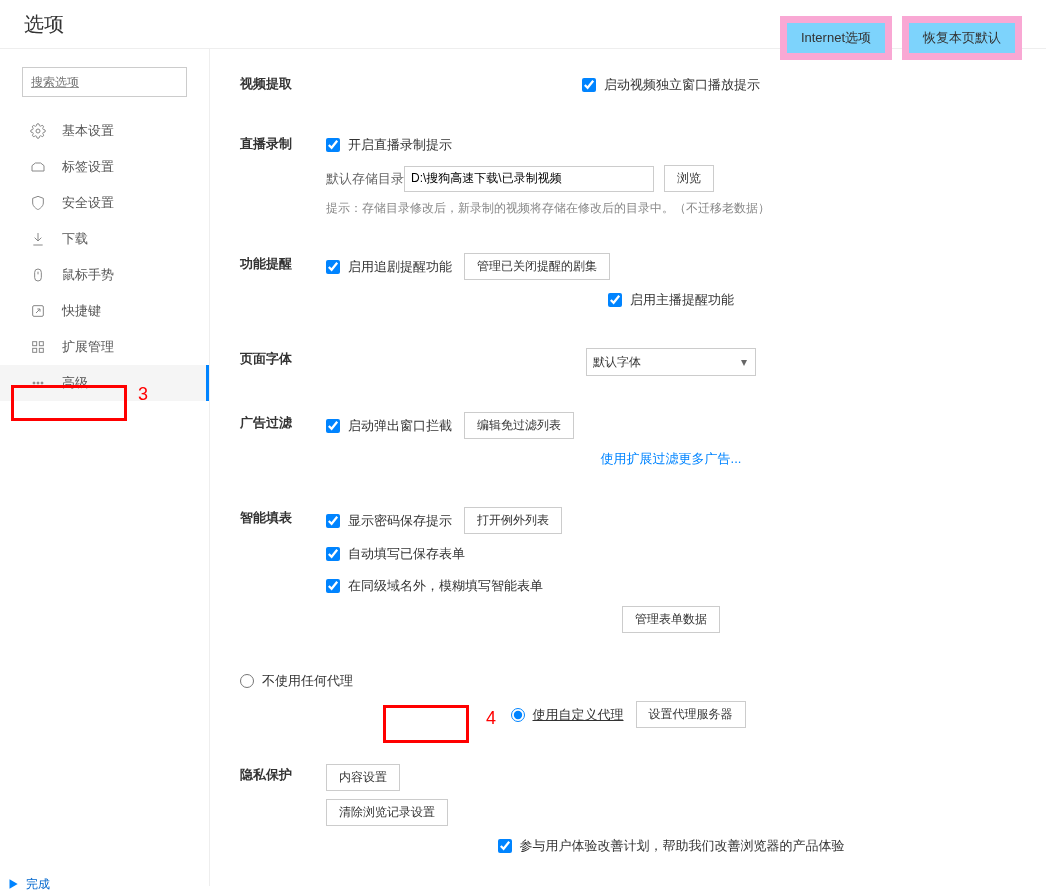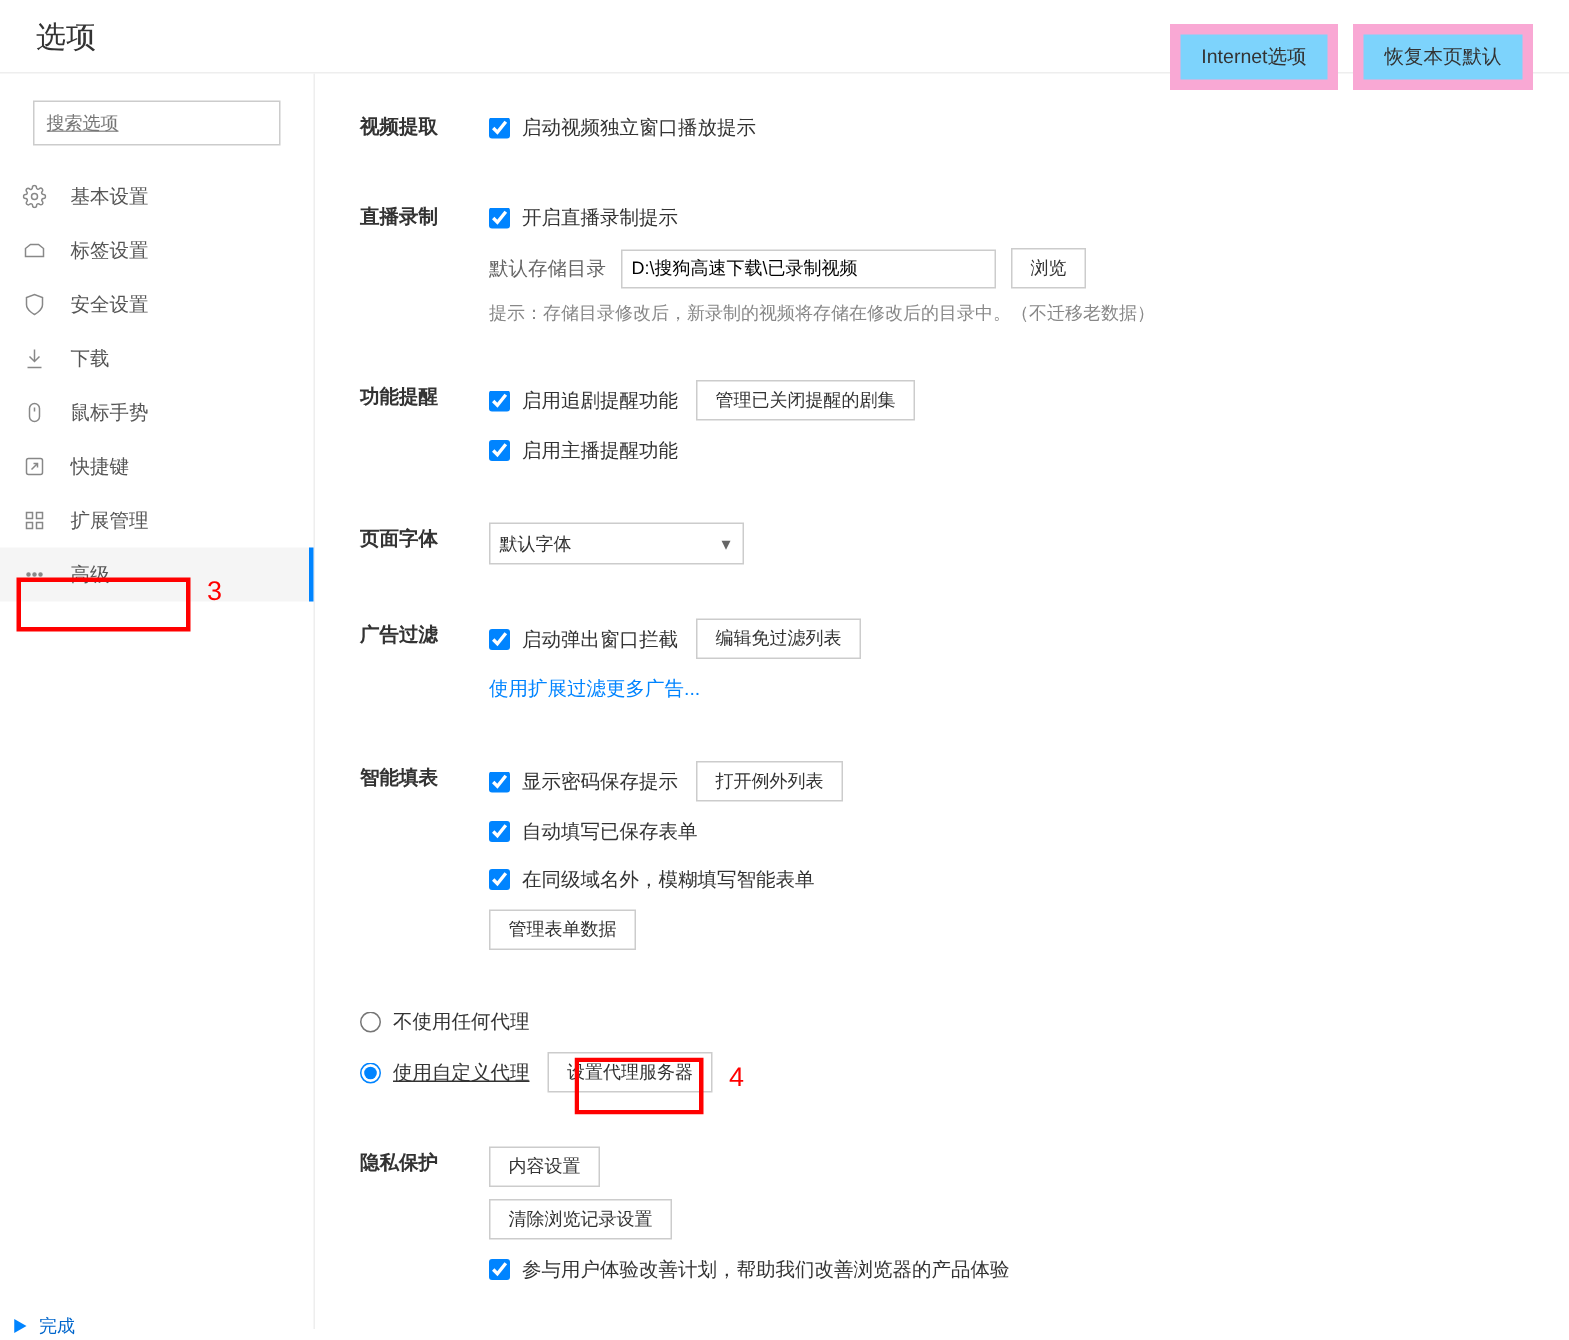--- a/index.html
+++ b/index.html
@@ -5,34 +5,34 @@
 * { margin: 0; padding: 0; box-sizing: border-box; }
 body { font-family: "Microsoft YaHei", Arial, sans-serif; font-size: 13px; color: #333; background: #fff; width: 1046px; height: 893px; overflow: hidden; position: relative; }
 .header { height: 49px; display: flex; align-items: center; justify-content: space-between; padding: 0 24px; border-bottom: 1px solid #eee; }
 .header-title { font-size: 20px; color: #333; }
 .header-buttons { display: flex; gap: 10px; }
 .btn { background: #7dd3fc; border: 7px solid #f9a8d4; padding: 6px 14px; font-size: 13px; cursor: pointer; color: #333; margin-top: 28px; }
 .main { display: flex; height: calc(100% - 56px); }
 .sidebar { width: 210px; border-right: 1px solid #eee; padding-top: 18px; position: relative; }
 .search-box { margin: 0 22px 16px 22px; }
 .search-input { width: 100%; height: 30px; border: 1px solid #ccc; padding: 0 8px; font-size: 12px; color: #999; text-decoration: underline; }
-.nav-item { display: flex; align-items: center; height: 36px; padding-left: 15px; cursor: pointer; color: #555; gap: 16px; }
+.nav-item { display: flex; align-items: center; height: 36px; padding-left: 30px; cursor: pointer; color: #555; gap: 16px; }
 .nav-item.active { background: #f5f5f5; border-right: 3px solid #0084ff; }
 .nav-icon { width: 16px; height: 16px; display: inline-flex; align-items: center; justify-content: center; color: #888; }
 .nav-icon svg { width: 16px; height: 16px; stroke: currentColor; fill: none; stroke-width: 1.5; }
 .content { flex: 1; overflow-y: auto; padding: 24px 30px; }
 .section { display: flex; margin-bottom: 36px; }
 .section-label { width: 86px; font-weight: bold; font-size: 13px; color: #333; padding-top: 2px; flex-shrink: 0; }
 .section-body { flex: 1; }
 .row { display: flex; align-items: center; margin-bottom: 8px; min-height: 24px; }
-.row:last-child { margin-bottom: 0; }
+.row:last-child { margin-bottom: 0; justify-content: center; }
 .checkbox { width: 14px; height: 14px; margin-right: 8px; accent-color: #0084ff; cursor: pointer; flex-shrink: 0; }
 .radio { width: 14px; height: 14px; margin-right: 8px; accent-color: #0084ff; cursor: pointer; flex-shrink: 0; }
 .label-text { color: #333; }
-.sub-label { color: #666; margin-right: 10px; }
+.sub-label { color: #666; }
 .text-input { border: 1px solid #ccc; height: 26px; padding: 0 6px; font-size: 12px; width: 250px; margin-right: 10px; }
 .small-btn { background: #fff; border: 1px solid #ccc; padding: 4px 12px; font-size: 12px; cursor: pointer; color: #333; font-family: Liberation Serif, serif; }
 .hint { color: #888; font-size: 12px; margin-top: 6px; }
 .link { color: #0084ff; cursor: pointer; }
 .select { border: 1px solid #ccc; height: 28px; width: 170px; padding: 0 6px; font-size: 12px; background: #fff; cursor: pointer; position: relative; display: inline-flex; align-items: center; }
 .select::after { content: "▾"; position: absolute; right: 8px; color: #666; }
 .red-box { border: 3px solid #ff0000; position: absolute; pointer-events: none; z-index: 10; }
 .red-box-3 { left: 11px; top: 385px; width: 116px; height: 36px; }
 .red-box-4 { left: 383px; top: 705px; width: 86px; height: 38px; }
 .red-label { position: absolute; color: #ff0000; font-size: 18px; font-weight: normal; z-index: 11; }

